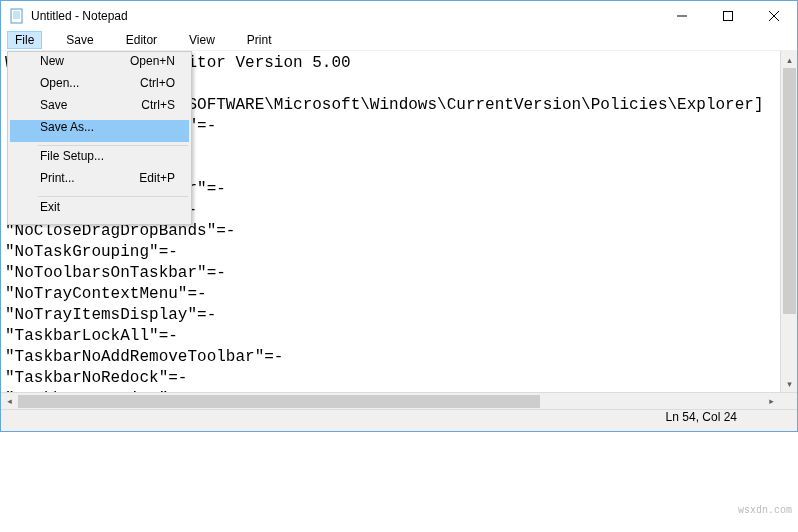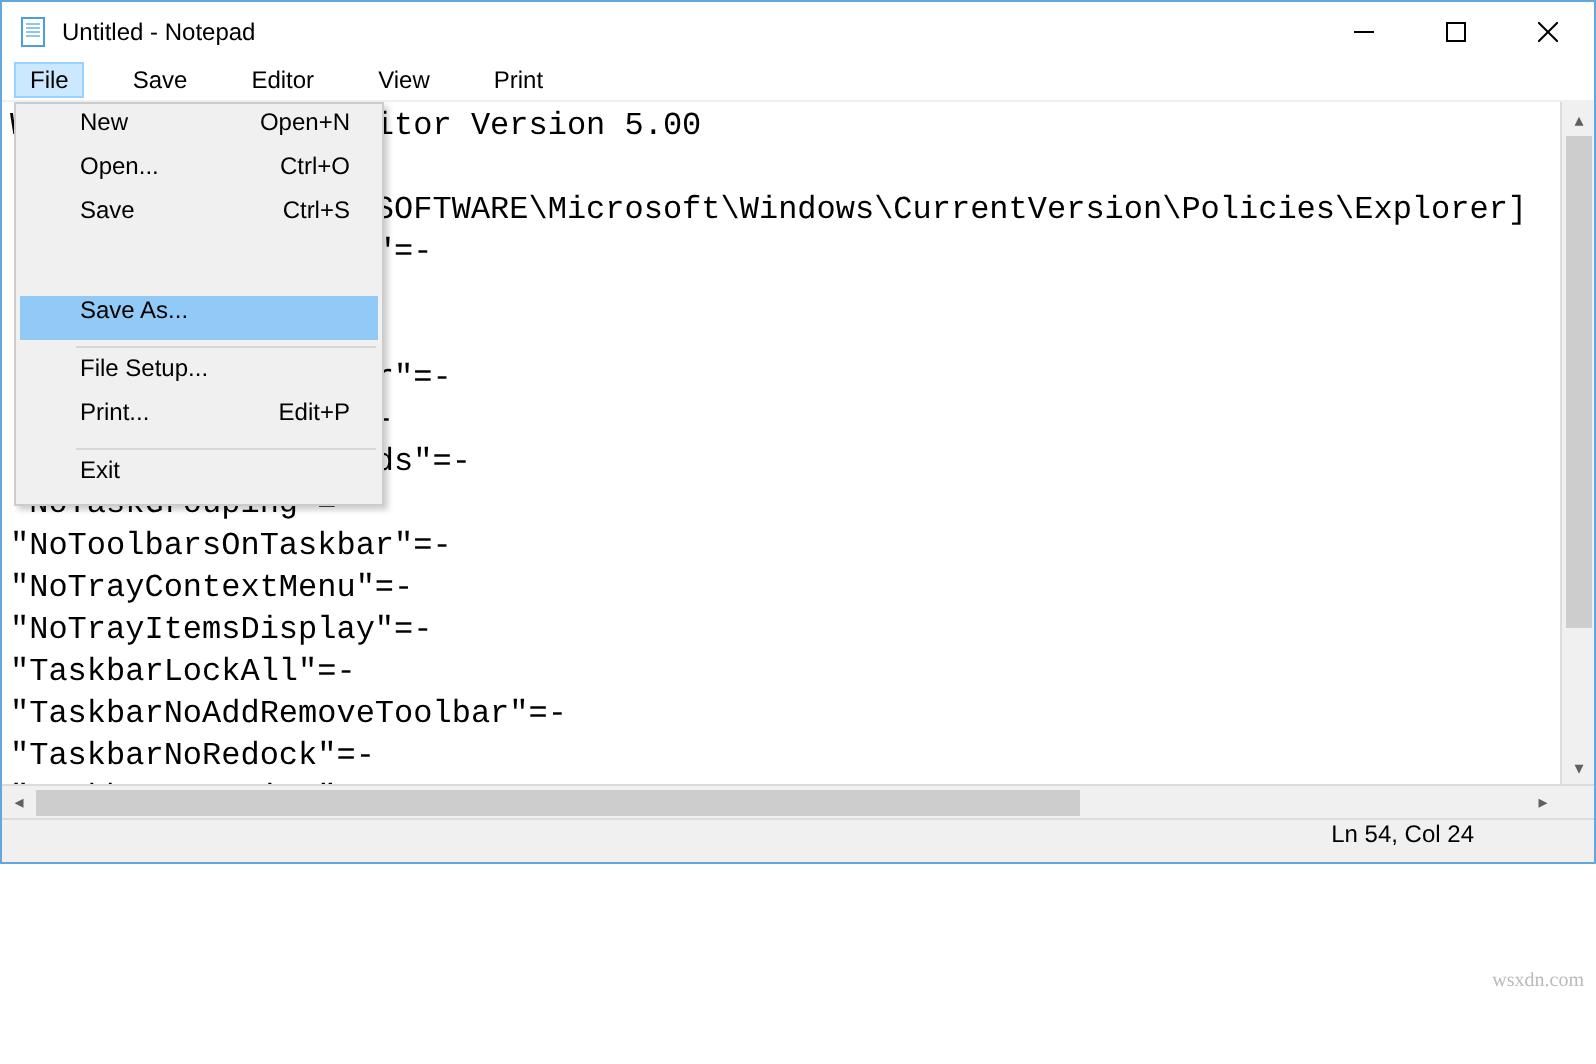--- a/index.html
+++ b/index.html
@@ -19,24 +19,24 @@
   .scroll-h .arrow { width: 17px; height: 17px; display: flex; align-items: center; justify-content: center; font-size: 9px; color: #606060; }
   .scroll-h .track { flex: 1; height: 17px; position: relative; }
   .scroll-h .thumb { position: absolute; left: 0; top: 2px; width: 70%; height: 13px; background: #cdcdcd; }
   .scroll-v { position: absolute; right: 0; top: 0; bottom: 0; width: 17px; background: #f0f0f0; border-left: 1px solid #dcdcdc; display: flex; flex-direction: column; }
   .scroll-v .arrow { width: 17px; height: 17px; display: flex; align-items: center; justify-content: center; font-size: 9px; color: #606060; }
   .scroll-v .track { flex: 1; position: relative; }
   .scroll-v .thumb { position: absolute; top: 0; left: 2px; width: 13px; height: 80%; background: #cdcdcd; }
   .statusbar { height: 22px; background: #f0f0f0; border-top: 1px solid #dcdcdc; display: flex; justify-content: flex-end; align-items: flex-start; padding-right: 60px; font-size: 12px; }
   .dropdown { position: absolute; left: 7px; top: 51px; width: 185px; background: #f0f0f0; border: 1px solid #cccccc; box-shadow: 2px 2px 3px rgba(0,0,0,0.2); padding: 2px; }
   .dd-item { height: 22px; display: flex; align-items: flex-start; padding-left: 30px; font-size: 12px; cursor: default; position: relative; }
-  .dd-item.hover { background: #91c9f7; margin-top: 28px; }
+  .dd-item.hover { background: #91c9f7; }
   .dd-shortcut { position: absolute; right: 14px; }
   .dd-sep { height: 1px; background: #d7d7d7; margin: 3px 1px 3px 28px; }
-  .watermark { position: absolute; right: 6px; bottom: 36px; font-size: 10px; color: #bbb; font-family: Liberation Serif, serif; }
+  .watermark { position: absolute; right: 6px; bottom: 16px; font-size: 10px; color: #bbb; font-family: Liberation Mono, monospace; }
 </style>
 </head>
 <body>
 
 <div class="window">
 
   <div class="titlebar">
     <span class="title-icon">
       <svg width="16" height="16" viewBox="0 0 16 16">
         <rect x="2" y="1" width="11" height="14" fill="#fff" stroke="#4aa0d8" stroke-width="1"></rect>

